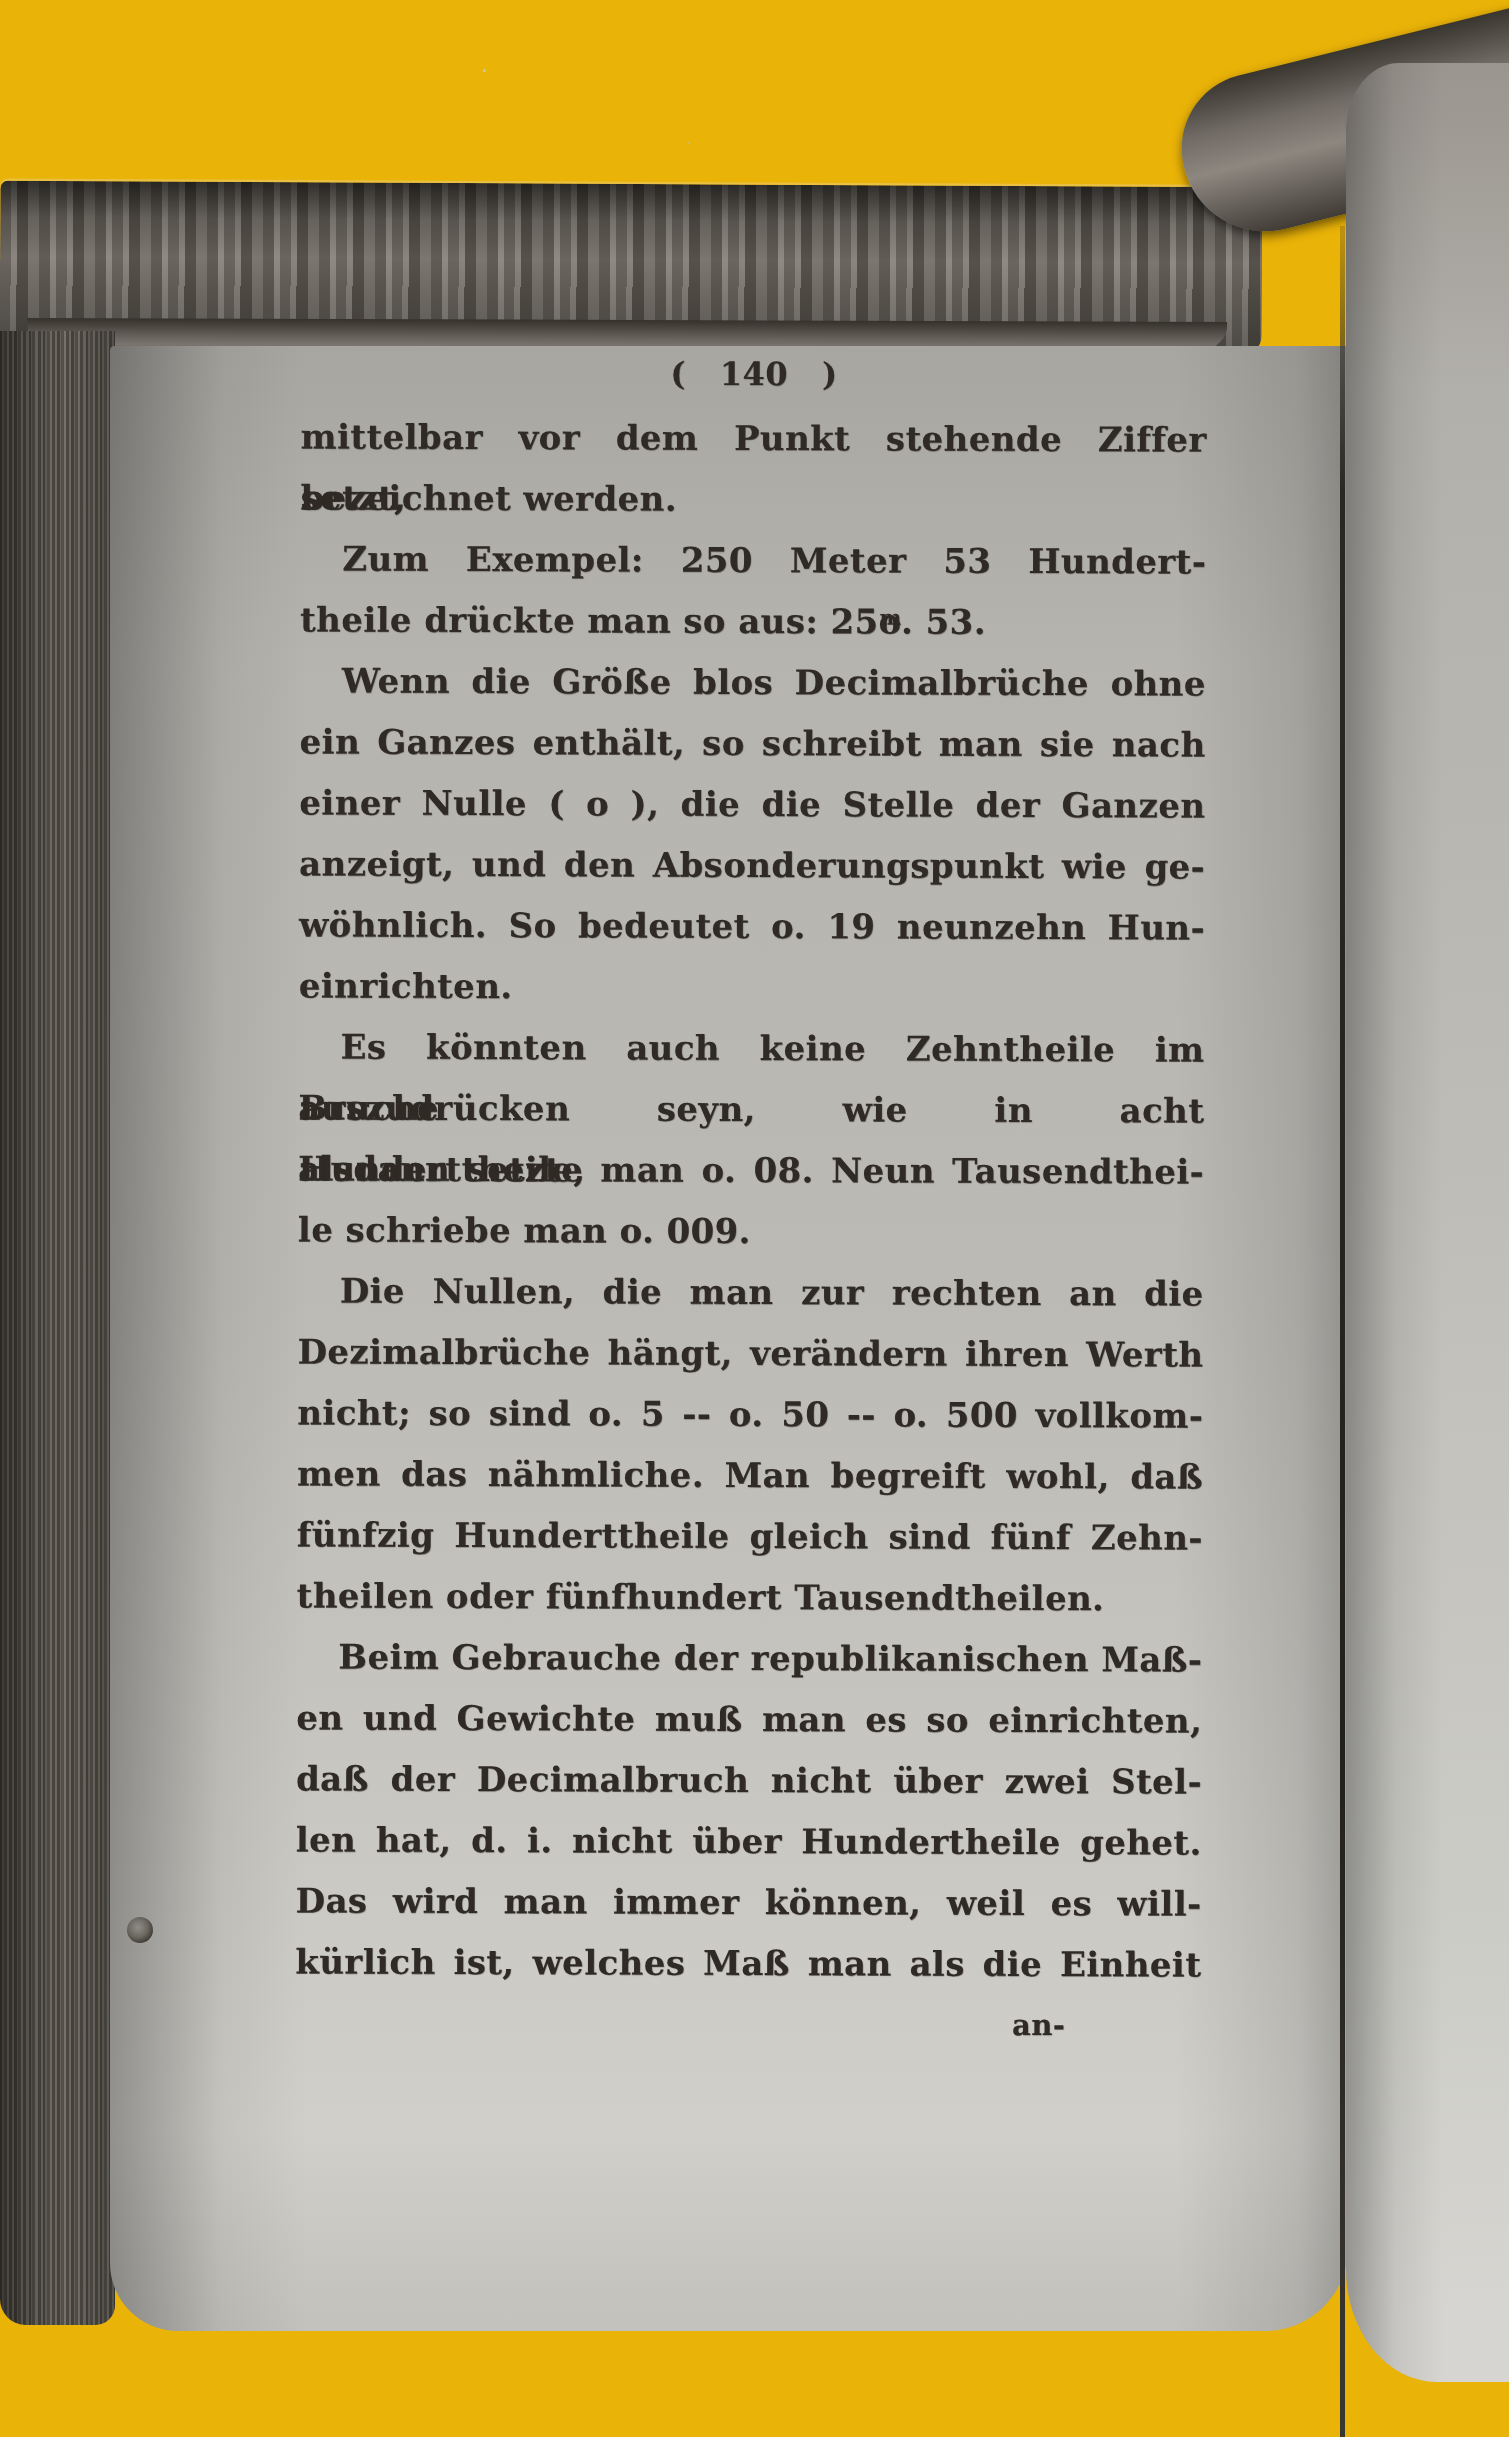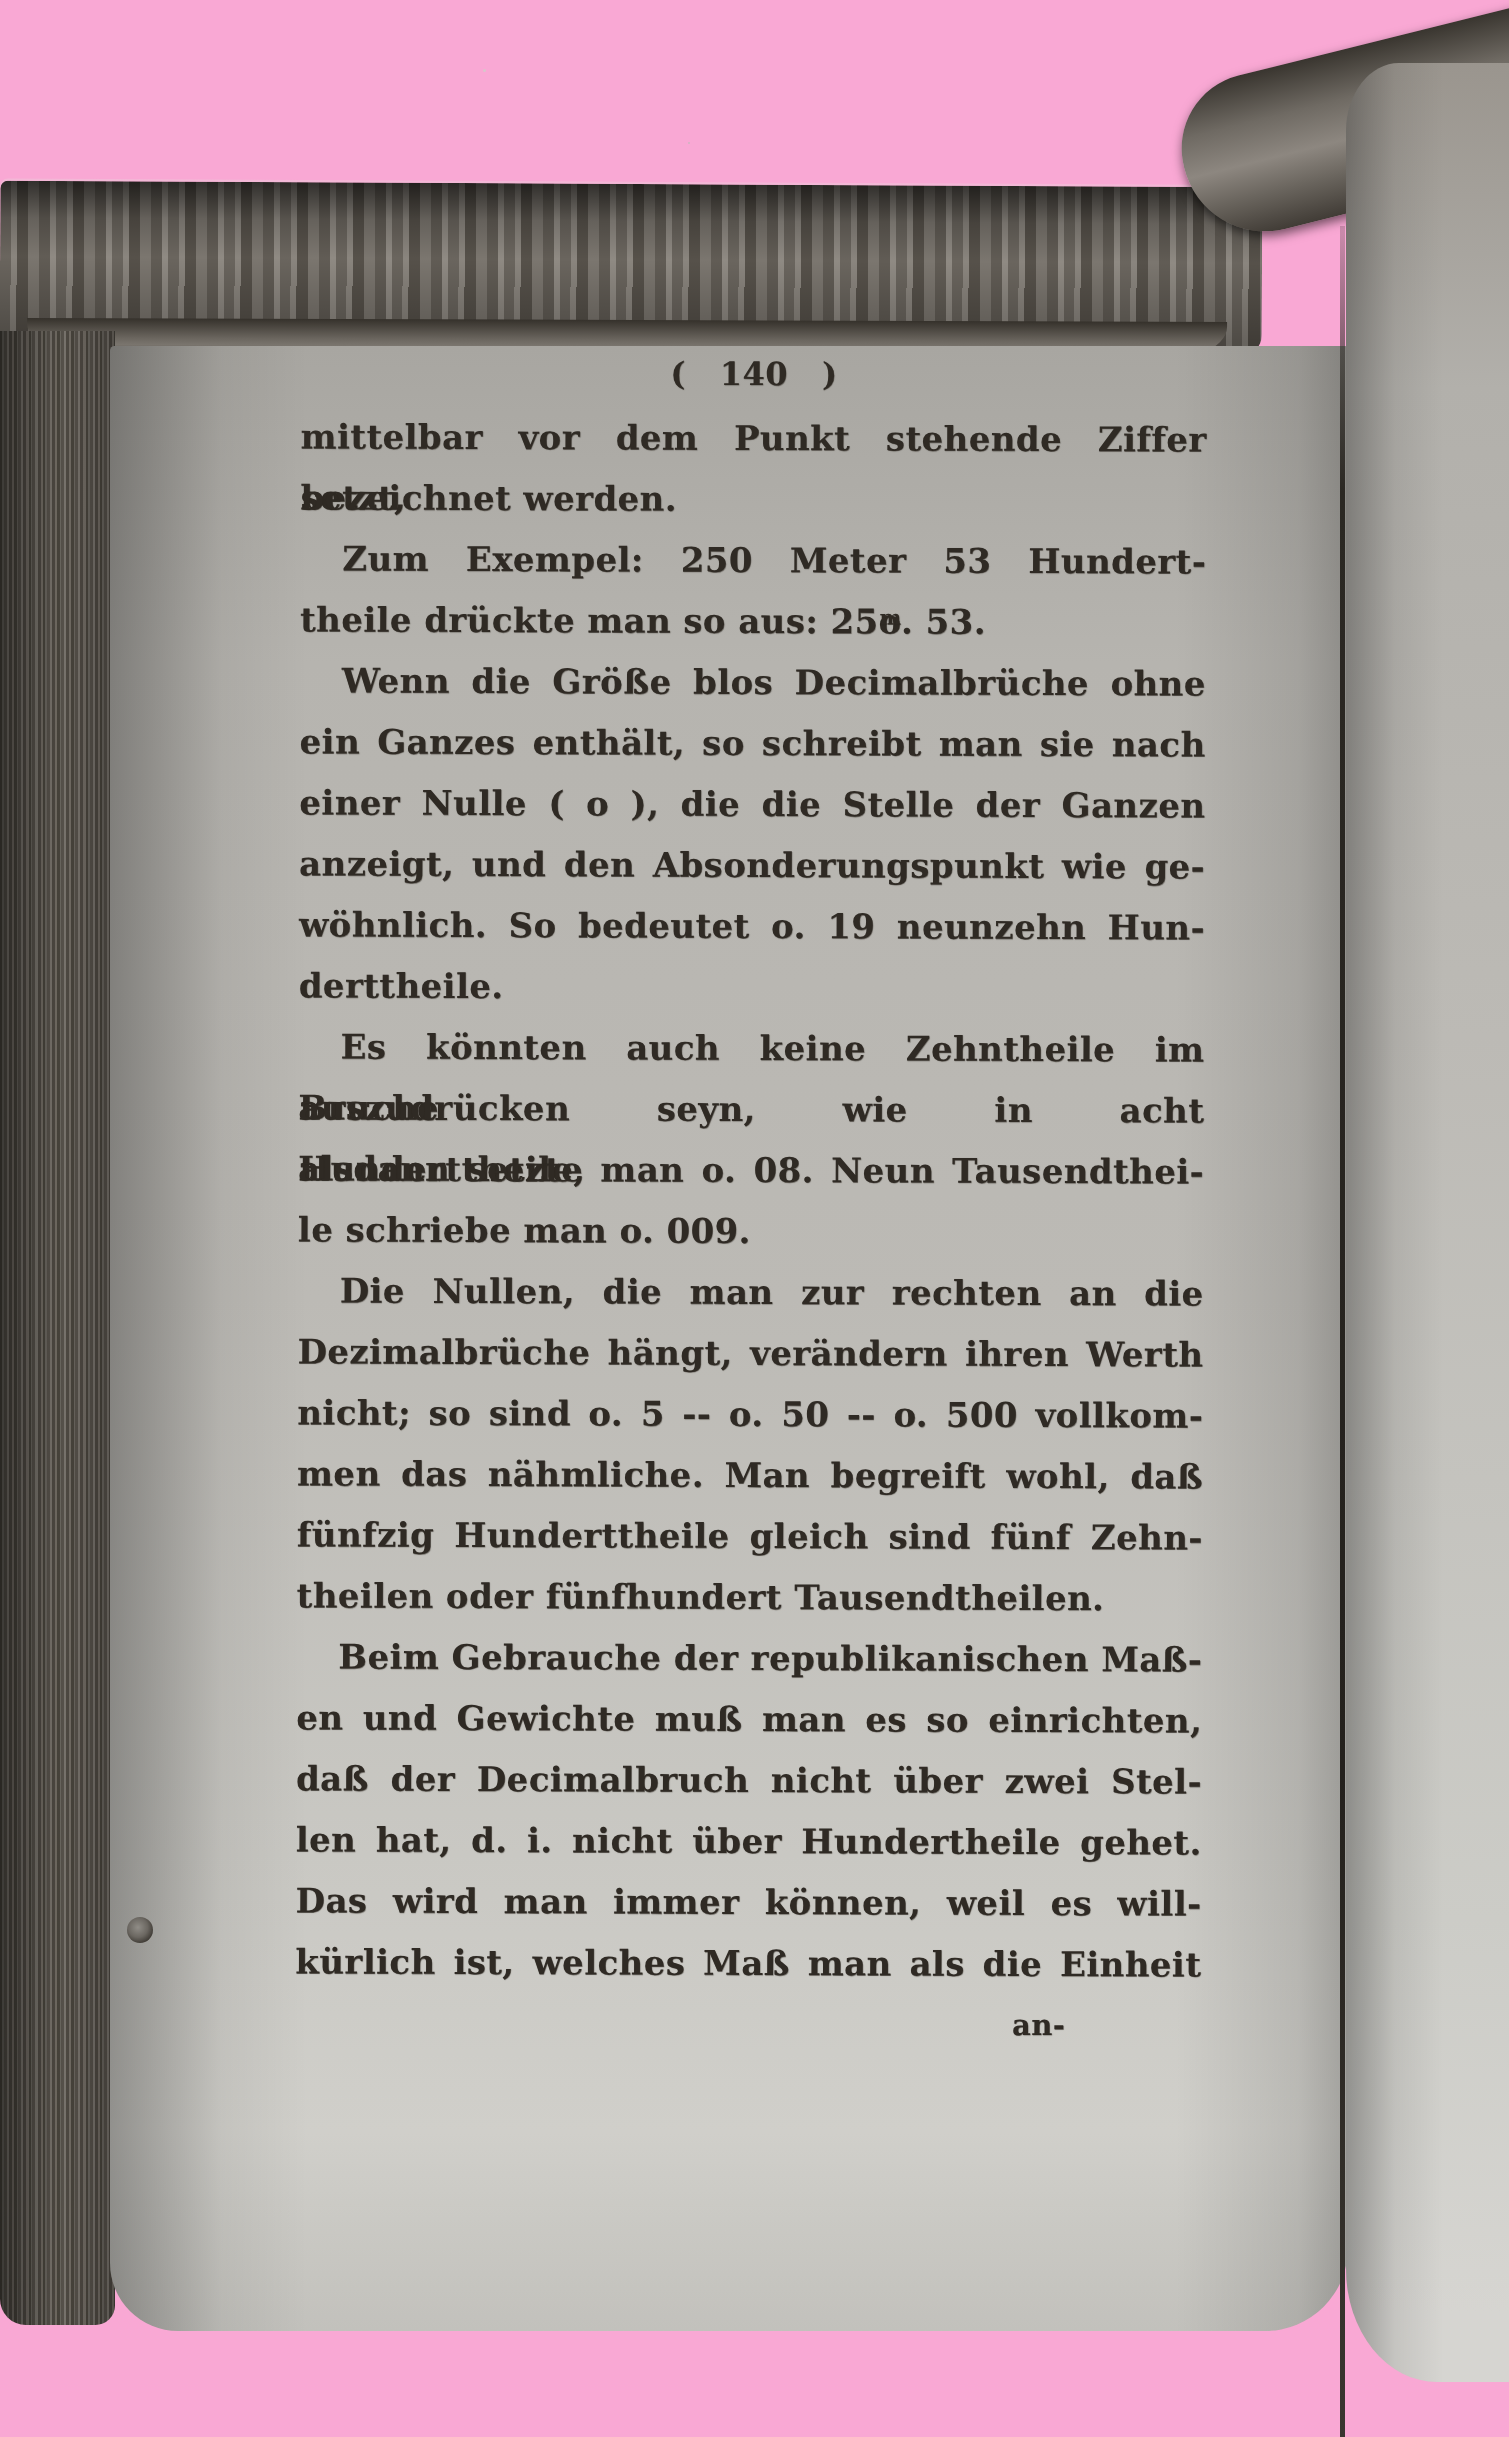--- a/index.html
+++ b/index.html
@@ -1,19 +1,19 @@
 <!DOCTYPE html>
 <html style="font-size:12px"><head>
 <meta charset="utf-8">
 <style>
   html,body{margin:0;padding:0;background:#141414;}
   #scan{
     position:relative;
     width:1509px;height:2438px;
-    background:#f9a8d4;
+    background:#eab308;
     overflow:hidden;
     font-family:"DejaVu Serif", serif;
   }
   
   .top-edge{
     position:absolute;left:0;top:184px;width:1262px;height:168px;
     background:
       linear-gradient(180deg, rgba(0,0,0,.60) 0%, rgba(0,0,0,.18) 22%, rgba(0,0,0,0) 45%, rgba(0,0,0,.25) 92%),
       repeating-linear-gradient(90deg,
         #6a655e 0 10.6px, #8a857e 10.6px 16.6px, #56514a 16.6px 28px,
@@ -151,21 +151,21 @@
     <div id="lines-container">
         <div class="text-line fill"><span class="seg">mittelbar vor dem Punkt stehende Ziffer setzt,</span></div>
         <div class="text-line"><span class="seg">bezeichnet werden.</span></div>
         <div class="text-line indent fill"><span class="seg">Zum Exempel: 250 Meter 53 Hundert-</span></div>
         <div class="text-line"><span class="seg">theile drückte man so aus: 25</span><span class="seg">o. 53.<span class="sup">m</span></span></div>
         <div class="text-line indent fill"><span class="seg">Wenn die Größe blos Decimalbrüche ohne</span></div>
         <div class="text-line fill"><span class="seg">ein Ganzes enthält, so schreibt man sie nach</span></div>
         <div class="text-line fill"><span class="seg">einer Nulle ( o ), die die Stelle der Ganzen</span></div>
         <div class="text-line fill"><span class="seg">anzeigt, und den Absonderungspunkt wie ge-</span></div>
         <div class="text-line fill"><span class="seg">wöhnlich. So bedeutet o. 19 neunzehn Hun-</span></div>
-        <div class="text-line"><span class="seg">derttheile.</span></div>
+        <div class="text-line"><span class="seg">einrichten.</span></div>
         <div class="text-line indent fill"><span class="seg">Es könnten auch keine Zehntheile im Bruche</span></div>
         <div class="text-line fill"><span class="seg">auszudrücken seyn, wie in acht Hunderttheile,</span></div>
         <div class="text-line fill"><span class="seg">alsdann setzte man o. 08. Neun Tausendthei-</span></div>
         <div class="text-line"><span class="seg">le schriebe man o. 009.</span></div>
         <div class="text-line indent fill"><span class="seg">Die Nullen, die man zur rechten an die</span></div>
         <div class="text-line fill"><span class="seg">Dezimalbrüche hängt, verändern ihren Werth</span></div>
         <div class="text-line fill"><span class="seg">nicht; so sind o. 5 -- o. 50 -- o. 500 vollkom-</span></div>
         <div class="text-line fill"><span class="seg">men das nähmliche. Man begreift wohl, daß</span></div>
         <div class="text-line fill"><span class="seg">fünfzig Hunderttheile gleich sind fünf Zehn-</span></div>
         <div class="text-line"><span class="seg">theilen oder fünfhundert Tausendtheilen.</span></div>

